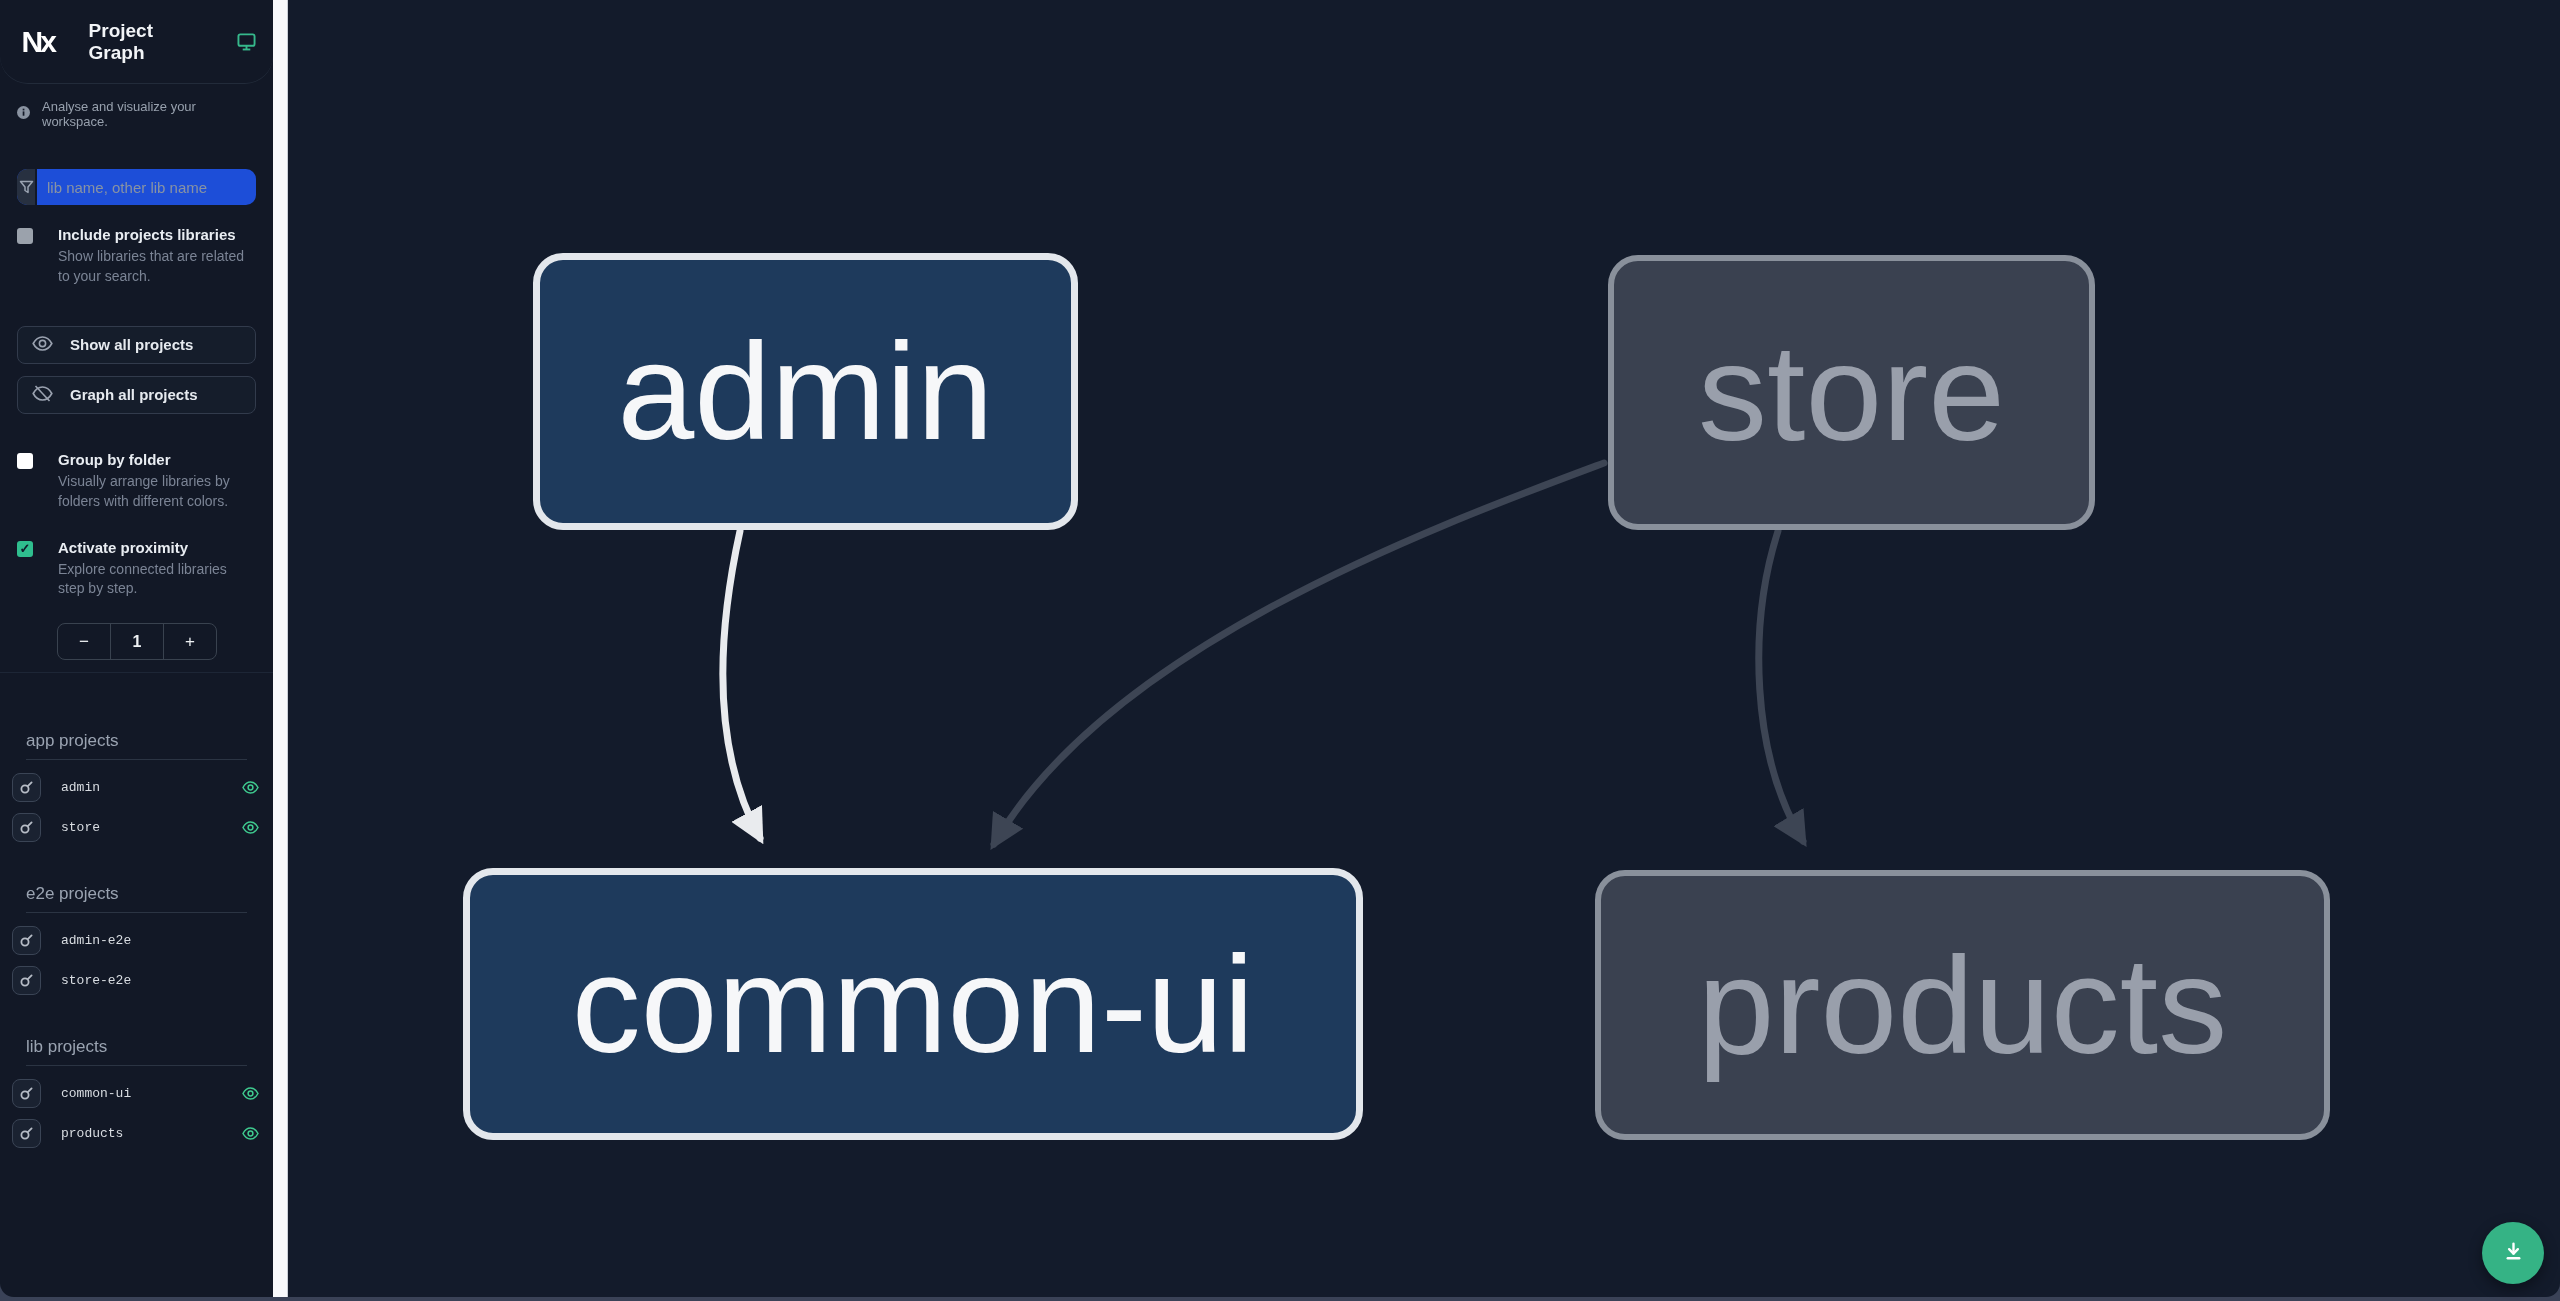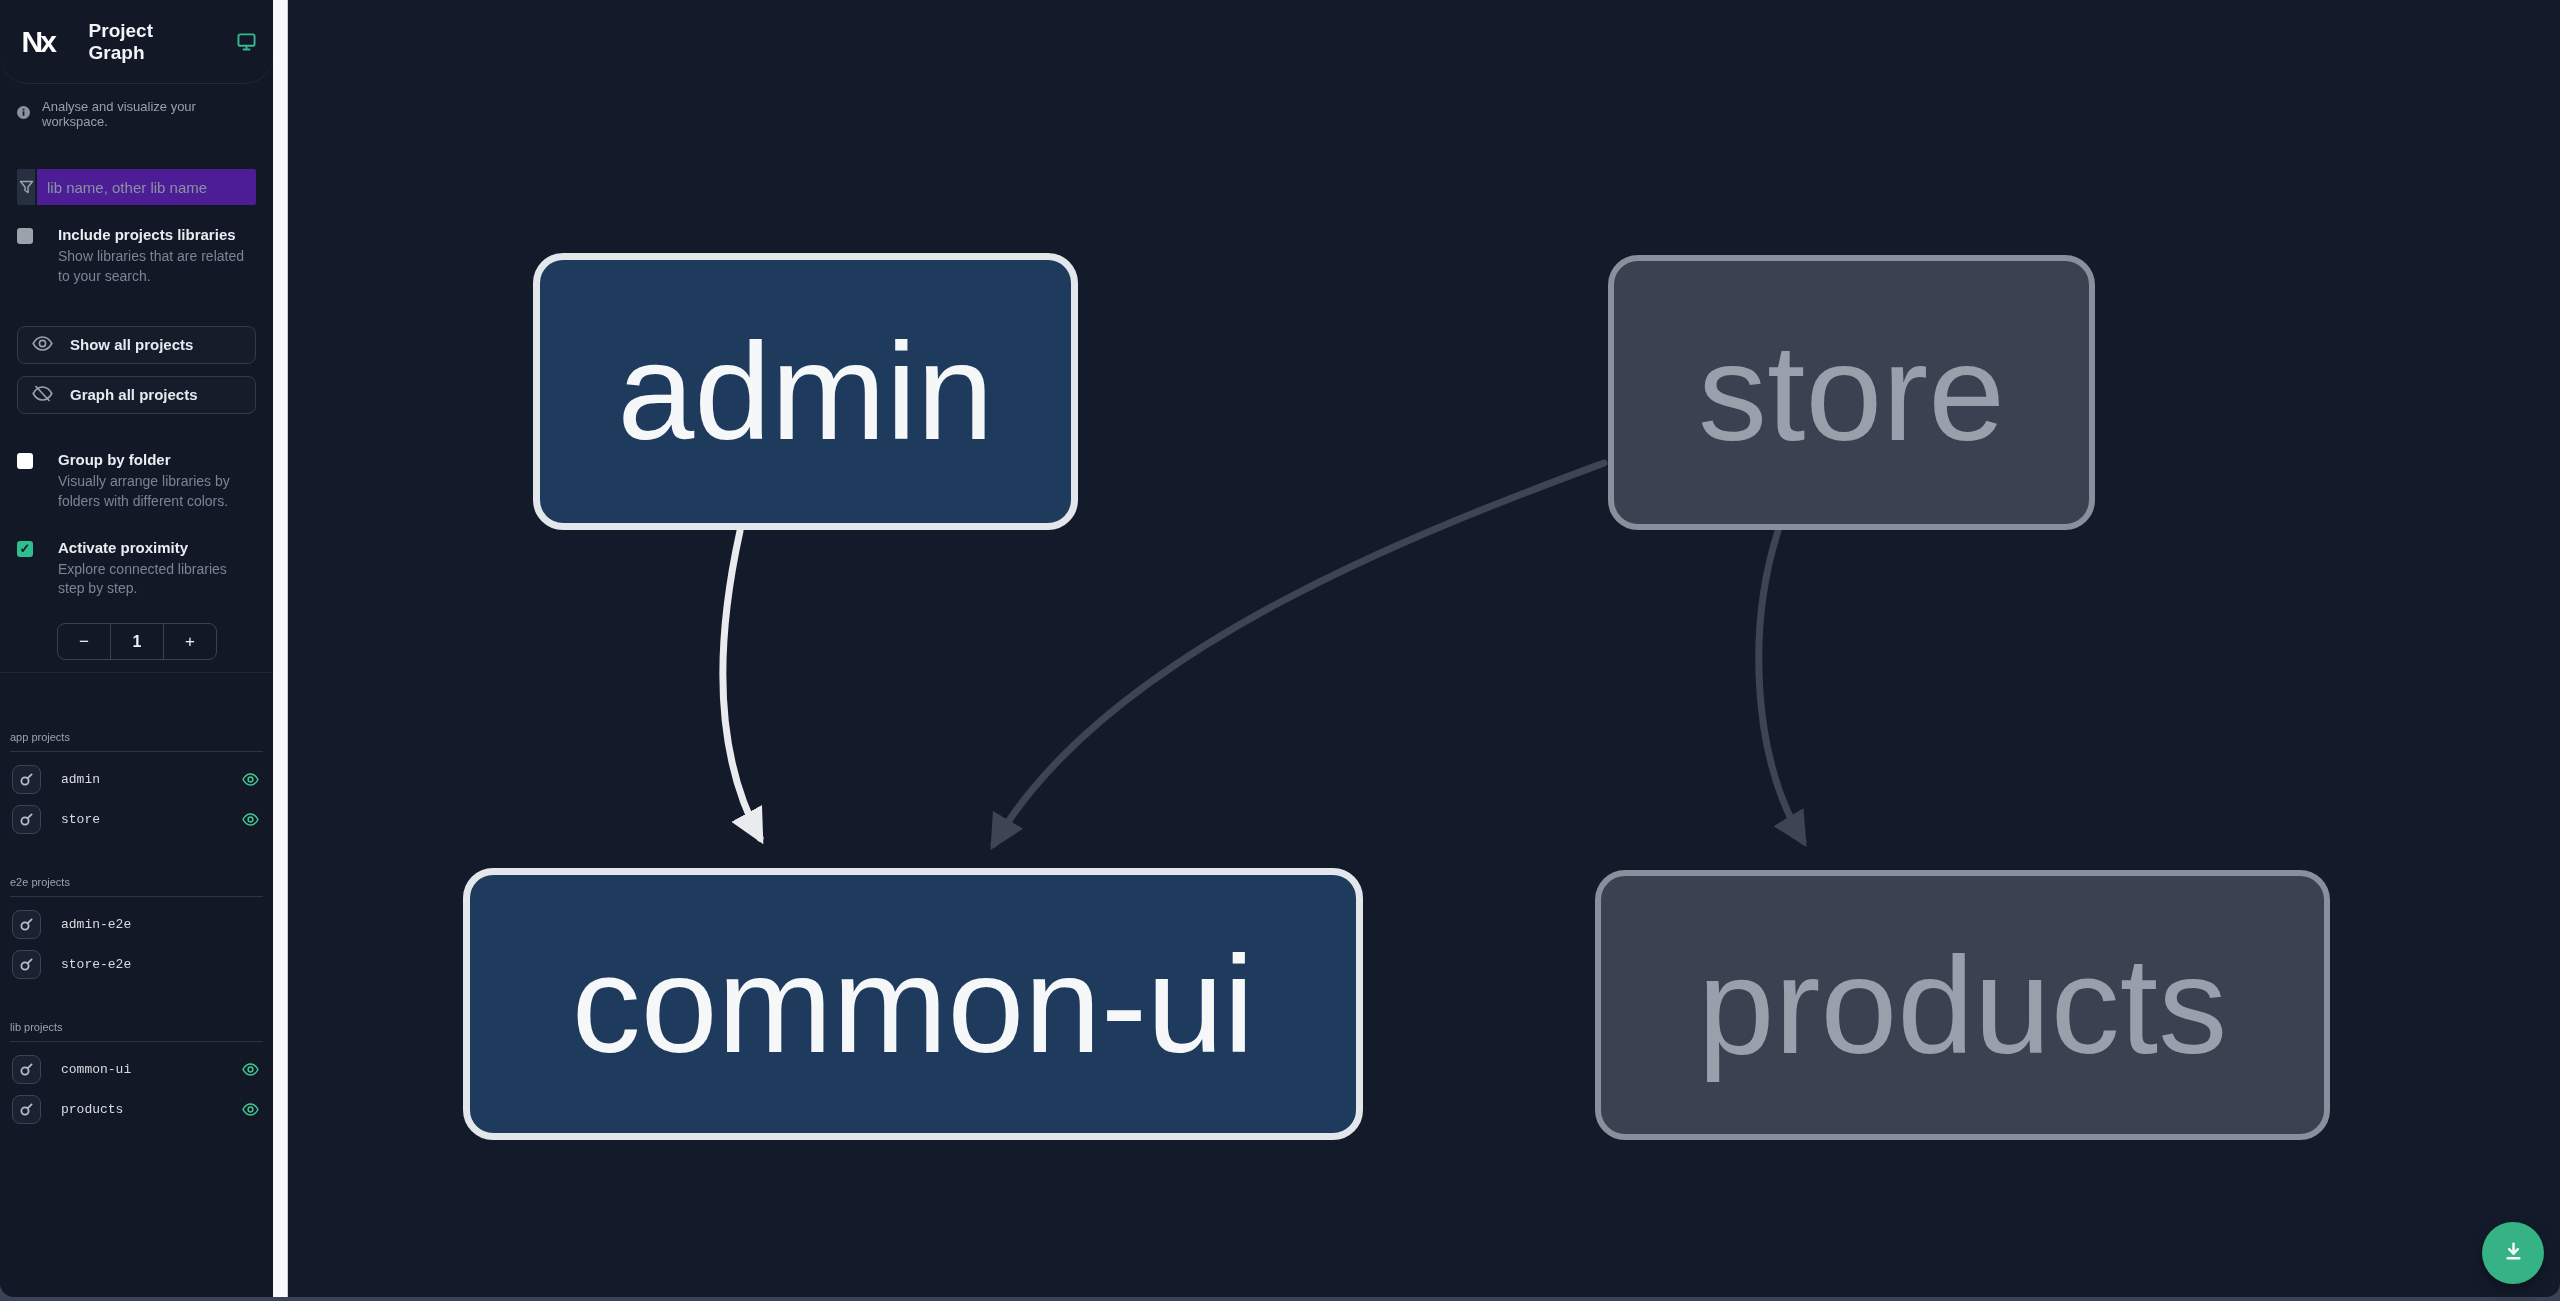--- a/index.html
+++ b/index.html
@@ -27,21 +27,21 @@
   .logo { width:42px; height:42px; display:flex; align-items:center; justify-content:center;
     color:#ffffff; font-weight:800; font-size:30px; letter-spacing:-3px; }
   .sb-title { margin-left:30px; font-size:19px; font-weight:700; color:#f2f4f7; }
   .monitor-ic { margin-left:24px; display:flex; }
 
   .tagline { display:flex; align-items:center; gap:12px; padding:0 17px; margin-top:15px;
     font-size:13px; color:#97a0ad; }
 
   .searchbox {
     margin:40px 17px 0 17px; height:36px; display:flex; align-items:stretch;
-    background:#4c1d95; border-radius:2px; overflow:hidden;
+    background:#1d4ed8; border-radius:10px; overflow:hidden;
   }
   .search-ic-cell { width:34px; display:flex; align-items:center; justify-content:center;
     background:#273040; border-right:2px solid #121826; }
   .searchbox input {
     flex:1; background:transparent; border:none; outline:none; color:#dfe4ea;
     font-size:15px; padding:0 10px; font-family:"Liberation Sans", sans-serif;
   }
   .searchbox input::placeholder { color:#8893a3; }
 
   .toggle { display:flex; padding:0 17px; margin-top:21px; align-items:flex-start; }
@@ -67,21 +67,21 @@
     border:1px solid #39424f; border-radius:8px; overflow:hidden;
   }
   .stepper > * { flex:1; display:flex; align-items:center; justify-content:center;
     background:transparent; color:#eef1f4; font-size:17px; border:none; font-family:inherit; }
   .step-btn { cursor:pointer; }
   .step-val { border-left:1px solid #39424f !important; border-right:1px solid #39424f !important; font-size:16px; font-weight:700; }
 
   .proj-wrap { margin-top:12px; border-top:1px solid #1d2636; flex:1; overflow:hidden; }
   .section { margin-top:42px; }
   .section:first-child { margin-top:58px; }
-  .section-title { margin:0 10px; font-size:11px; color:#9aa3b1; padding-bottom:8px;
+  .section-title { margin:0 26px; font-size:17px; color:#9aa3b1; padding-bottom:8px;
     border-bottom:1px solid #2b3443; }
   .rows { margin-top:12px; }
   .prow { display:flex; align-items:center; height:30px; margin:0 14px 10px 12px; }
   .focus-btn { width:29px; height:29px; border-radius:8px; border:1px solid #3a4455;
     background:#1a2231; display:flex; align-items:center; justify-content:center; cursor:pointer; }
   .prow-label { margin-left:20px; font-family:"Liberation Mono","DejaVu Sans Mono",monospace;
     font-size:13px; color:#d8dce1; }
   .prow .eye-green { margin-left:auto; cursor:pointer; display:flex; }
 
   

